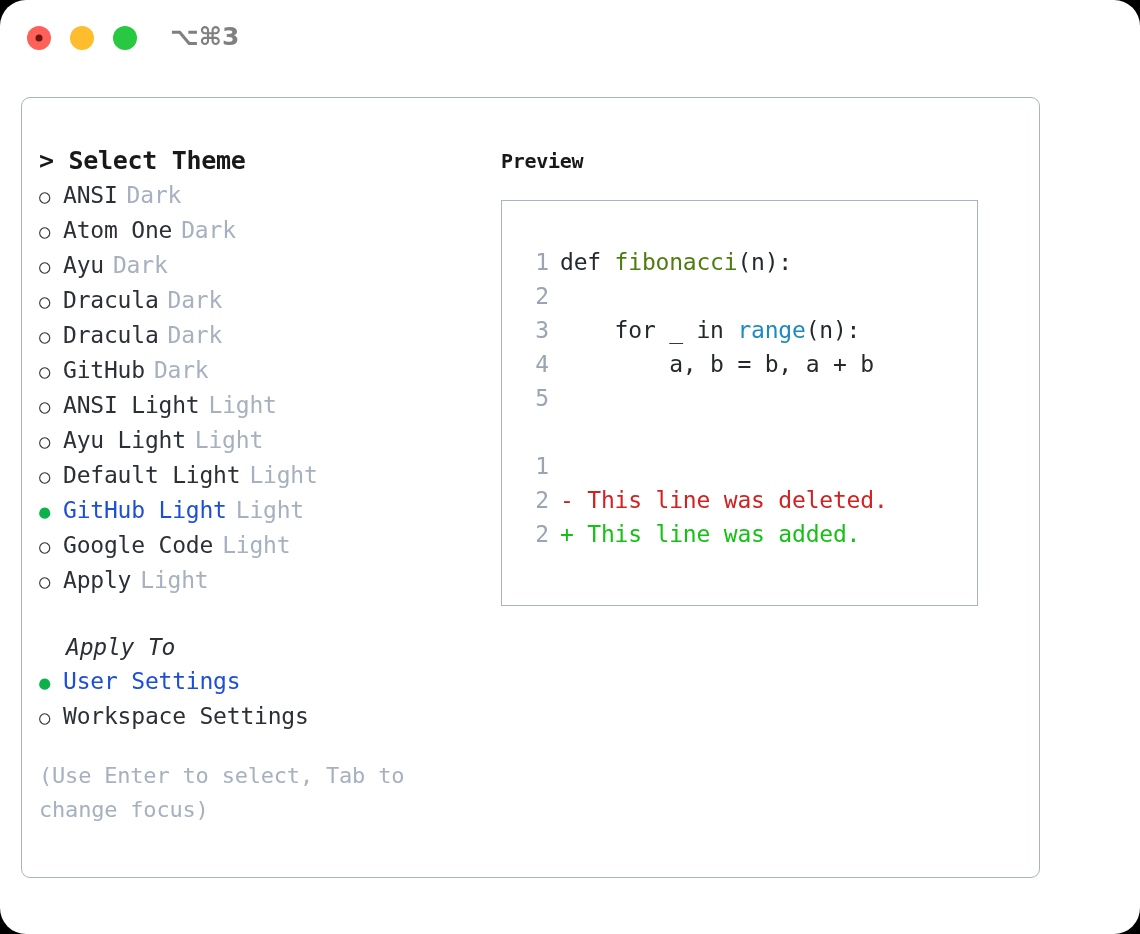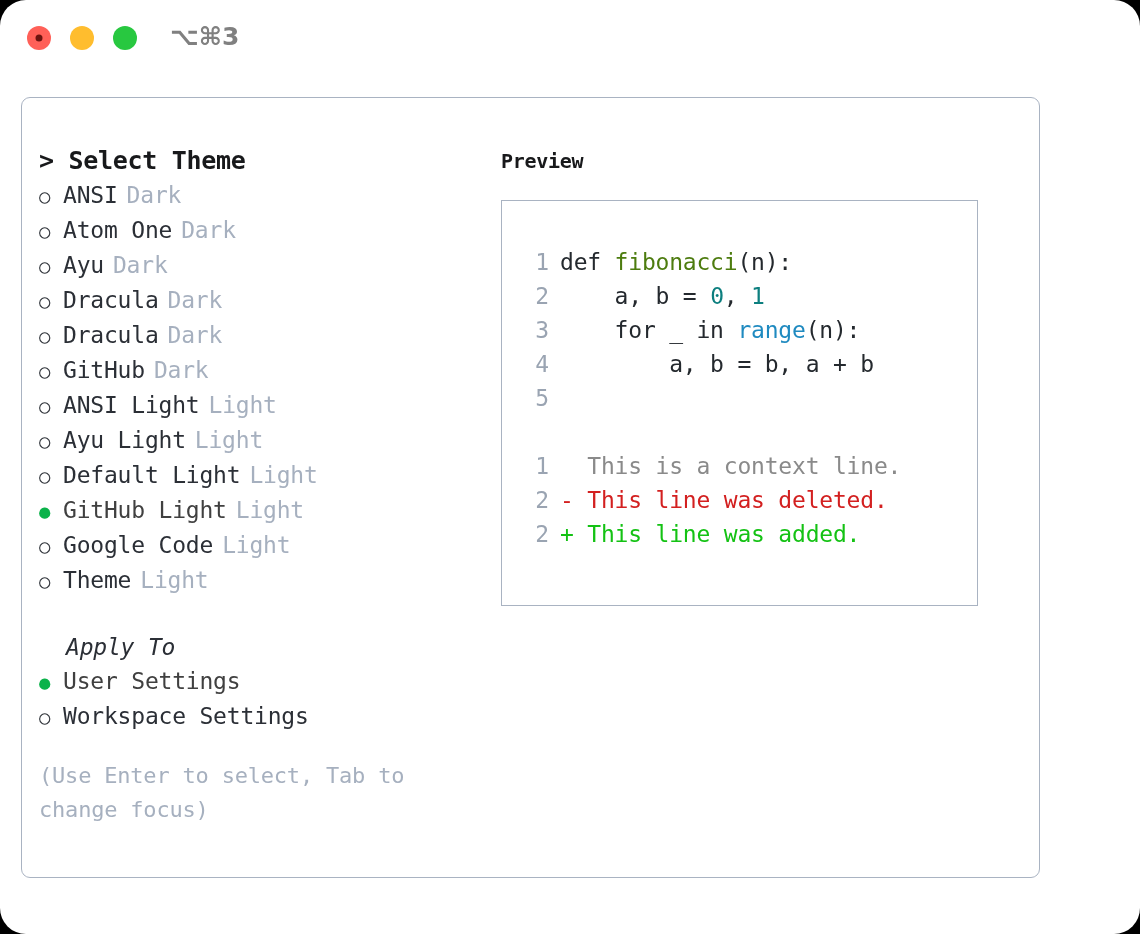--- a/index.html
+++ b/index.html
@@ -109,21 +109,21 @@
   }
   .bullet {
     width: 24px;
     display: inline-block;
     color: #33373d;
     font-size: 19px;
     flex: 0 0 24px;
   }
   .bullet.filled { color: #0bb24a; }
   .opt-label { color: #2b2f36; }
-  .opt.selected .opt-label { color: #404040; }
+  .opt.selected .opt-label { color: #1d4ed8; }
   .opt-cat { color: #a6b0bf; margin-left: 9px; }
 
   .apply-block { margin-top: 32px; }
   .apply-title {
     font-size: 23px;
     color: #2b2f36;
     line-height: 34px;
     white-space: pre;
     padding-left: 27px;
     letter-spacing: -0.2px;
@@ -209,47 +209,47 @@
             <li class="opt"><span class="bullet">○</span><span class="opt-label">Atom One</span><span class="opt-cat">Dark</span></li>
             <li class="opt"><span class="bullet">○</span><span class="opt-label">Ayu</span><span class="opt-cat">Dark</span></li>
             <li class="opt"><span class="bullet">○</span><span class="opt-label">Dracula</span><span class="opt-cat">Dark</span></li>
             <li class="opt"><span class="bullet">○</span><span class="opt-label">Dracula</span><span class="opt-cat">Dark</span></li>
             <li class="opt"><span class="bullet">○</span><span class="opt-label">GitHub</span><span class="opt-cat">Dark</span></li>
             <li class="opt"><span class="bullet">○</span><span class="opt-label">ANSI Light</span><span class="opt-cat">Light</span></li>
             <li class="opt"><span class="bullet">○</span><span class="opt-label">Ayu Light</span><span class="opt-cat">Light</span></li>
             <li class="opt"><span class="bullet">○</span><span class="opt-label">Default Light</span><span class="opt-cat">Light</span></li>
             <li class="opt selected"><span class="bullet filled">●</span><span class="opt-label">GitHub Light</span><span class="opt-cat">Light</span></li>
             <li class="opt"><span class="bullet">○</span><span class="opt-label">Google Code</span><span class="opt-cat">Light</span></li>
-            <li class="opt"><span class="bullet">○</span><span class="opt-label">Theme</span><span class="opt-cat">Light</span></li>
+            <li class="opt"><span class="bullet">○</span><span class="opt-label">Apply</span><span class="opt-cat">Light</span></li>
           </ul>
 
         <div class="apply-block">
           <div class="apply-title">Apply To</div>
           <ul class="opt-list" id="apply-list">
               <li class="opt selected"><span class="bullet filled">●</span><span class="opt-label">User Settings</span></li>
               <li class="opt"><span class="bullet">○</span><span class="opt-label">Workspace Settings</span></li>
             </ul>
         </div>
 
         <div class="hint">(Use Enter to select, Tab to change focus)</div>
       </div>
 
       <div class="right-col">
         <div class="preview-title">Preview</div>
         <div class="preview-box">
           <div id="code-sample">
               <div class="code-line"><span class="ln">1</span><span class="code-text"><span>def </span><span class="tok-fn">fibonacci</span><span>(n):</span></span></div>
-              <div class="code-line"><span class="ln">2</span><span class="code-text"><span>    a, b = </span><span class="tok-num">0</span><span>, </span><span class="tok-num">1</span></span></div>
+              <div class="code-line"><span class="ln">2</span></div>
               <div class="code-line"><span class="ln">3</span><span class="code-text"><span>    for _ in </span><span class="tok-builtin">range</span><span>(n):</span></span></div>
               <div class="code-line"><span class="ln">4</span><span class="code-text"><span>        a, b = b, a + b</span></span></div>
               <div class="code-line"><span class="ln">5</span></div>
             </div>
           <div class="diff-gap"></div>
           <div id="diff-sample">
-              <div class="code-line"><span class="ln">1</span><span class="diff-context">  </span><span class="diff-context">This is a context line.</span></div>
+              <div class="code-line"><span class="ln">1</span><span class="diff-context">  </span></div>
               <div class="code-line"><span class="ln">2</span><span class="diff-del">- </span><span class="diff-del">This line was deleted.</span></div>
               <div class="code-line"><span class="ln">2</span><span class="diff-add">+ </span><span class="diff-add">This line was added.</span></div>
             </div>
         </div>
       </div>
 
     </div>
   </div>
 </div>
 

